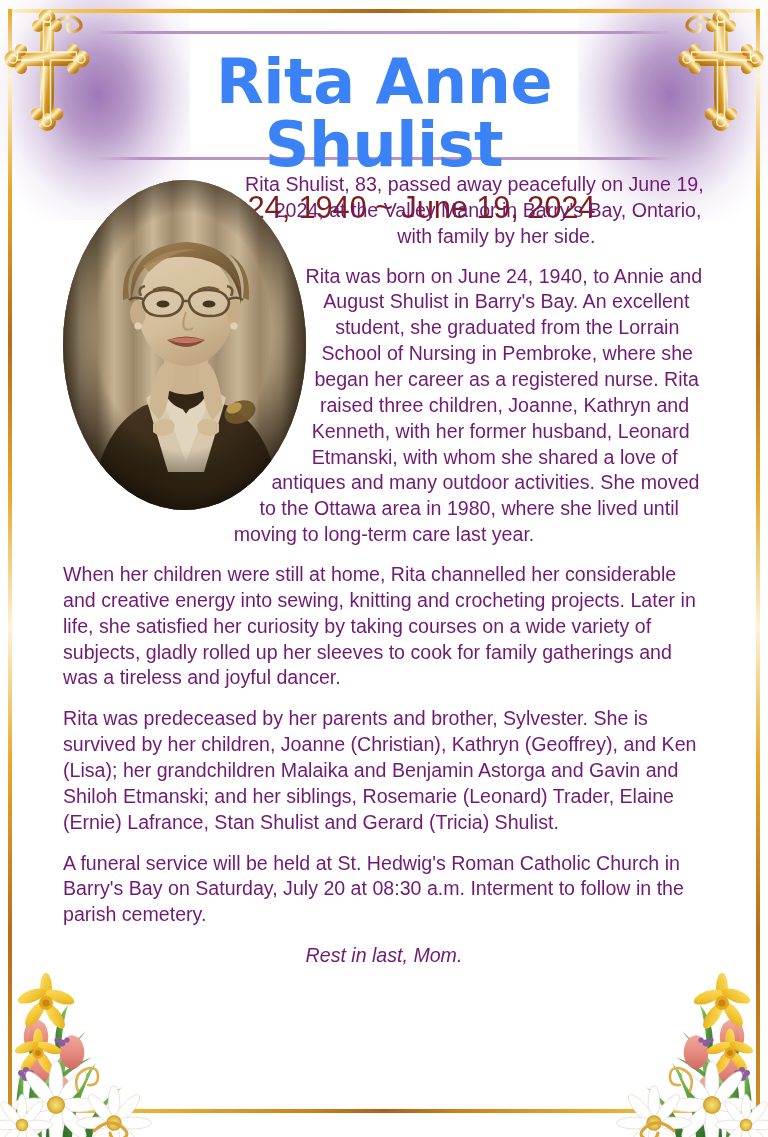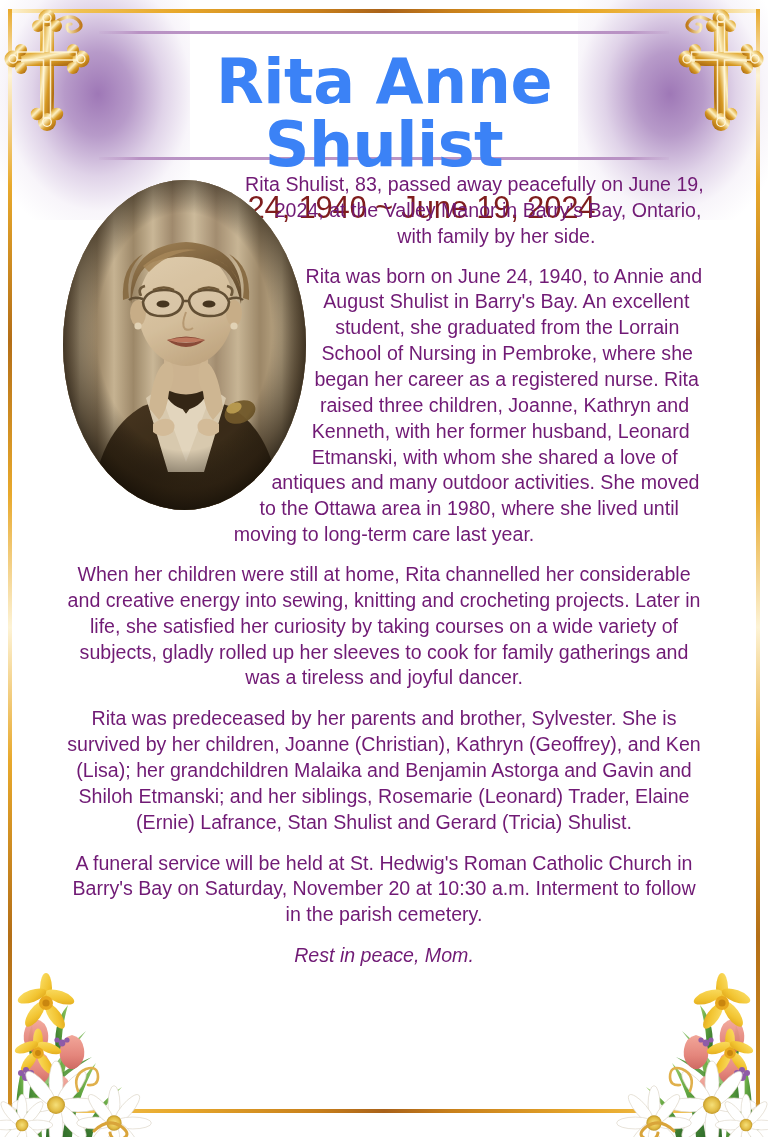--- a/index.html
+++ b/index.html
@@ -162,21 +162,21 @@
     background: #5b4632;
   }
   .portrait svg { display: block; width: 100%; height: 100%; }
 
   p.wrapped {
     margin: 0 0 14px 0;
     text-align: center;
   }
   p.block {
     margin: 0 0 15px 0;
-    text-align: center;
+    text-align: left;
     clear: both;
   }
   p.closing {
     margin: 9px 0 0 0;
     text-align: center;
     font-style: italic;
     font-size: 19.6px;
   }
 </style>
 </head>
@@ -378,22 +378,22 @@
 
           <rect width="243" height="330" fill="url(#vignette)"></rect>
         </svg>
       </div>
     </div>
 
     <p class="wrapped">Rita Shulist, 83, passed away peacefully on June 19, 2024, at the Valley Manor in Barry's Bay, Ontario, with family by her side.</p>
     <p class="wrapped">Rita was born on June 24, 1940, to Annie and August Shulist in Barry's Bay. An excellent student, she graduated from the Lorrain School of Nursing in Pembroke, where she began her career as a registered nurse. Rita raised three children, Joanne, Kathryn and Kenneth, with her former husband, Leonard Etmanski, with whom she shared a love of antiques and many outdoor activities. She moved to the Ottawa area in 1980, where she lived until moving to long-term care last year.</p>
     <p class="block">When her children were still at home, Rita channelled her considerable and creative energy into sewing, knitting and crocheting projects. Later in life, she satisfied her curiosity by taking courses on a wide variety of subjects, gladly rolled up her sleeves to cook for family gatherings and was a tireless and joyful dancer.</p>
     <p class="block">Rita was predeceased by her parents and brother, Sylvester. She is survived by her children, Joanne (Christian), Kathryn (Geoffrey), and Ken (Lisa); her grandchildren Malaika and Benjamin Astorga and Gavin and Shiloh Etmanski; and her siblings, Rosemarie (Leonard) Trader, Elaine (Ernie) Lafrance, Stan Shulist and Gerard (Tricia) Shulist.</p>
-    <p class="block">A funeral service will be held at St. Hedwig's Roman Catholic Church in Barry's Bay on Saturday, November 20 at 10:30 a.m. Interment to follow in the parish cemetery.</p>
-    <p class="closing">Rest in peace, Mom.</p>
+    <p class="block">A funeral service will be held at St. Hedwig's Roman Catholic Church in Barry's Bay on Saturday, July 20 at 08:30 a.m. Interment to follow in the parish cemetery.</p>
+    <p class="closing">Rest in last, Mom.</p>
   </div>
 
   <div class="floral floral-bl">
     <svg viewBox="0 0 180 180" xmlns="http://www.w3.org/2000/svg">
       <defs>
         <linearGradient id="leafg" x1="0" y1="1" x2="1" y2="0">
           <stop offset="0%" stop-color="#2f6b2a"></stop>
           <stop offset="55%" stop-color="#5ea33f"></stop>
           <stop offset="100%" stop-color="#9ccb68"></stop>
         </linearGradient>

